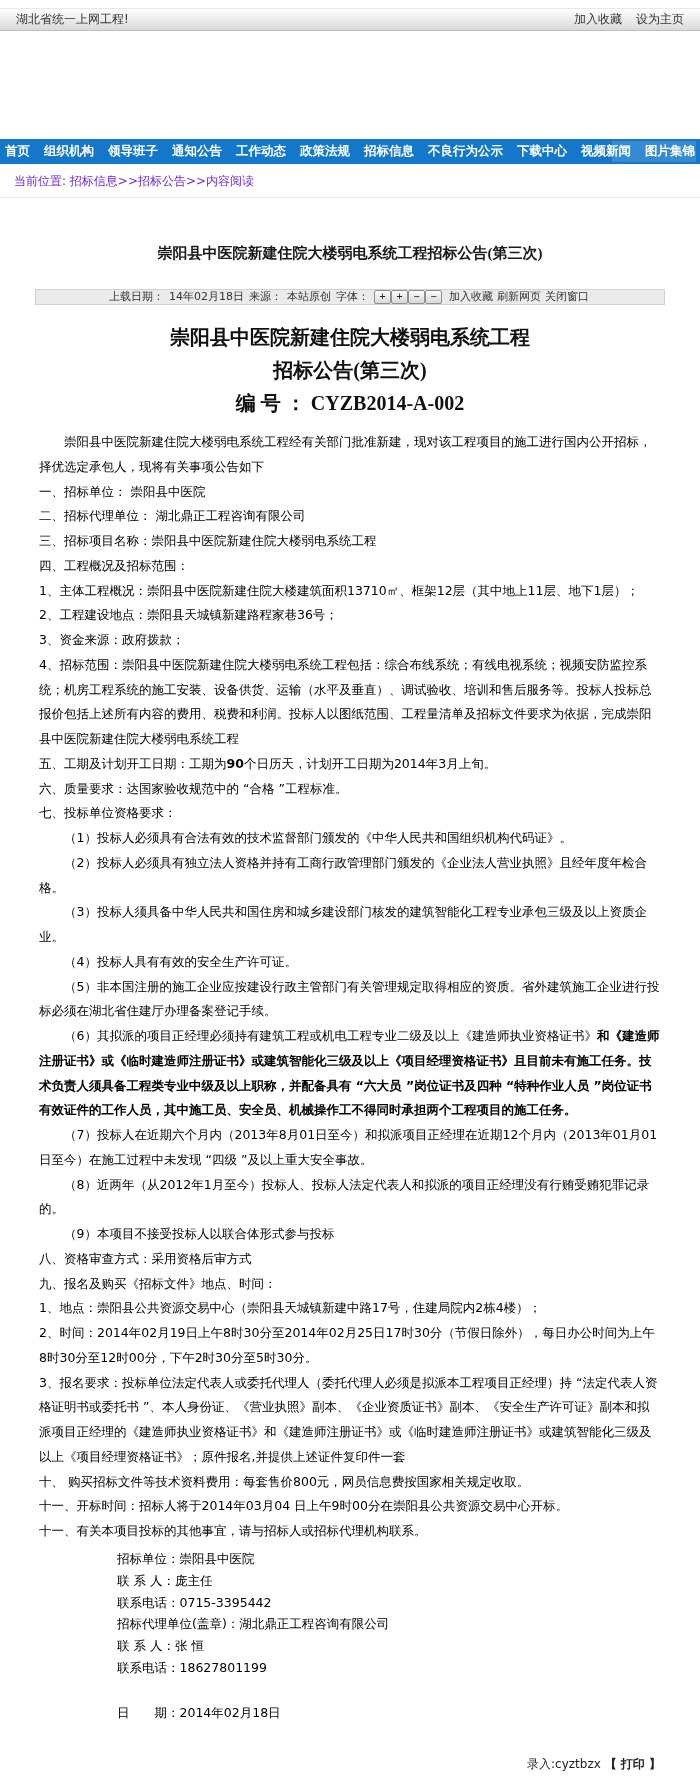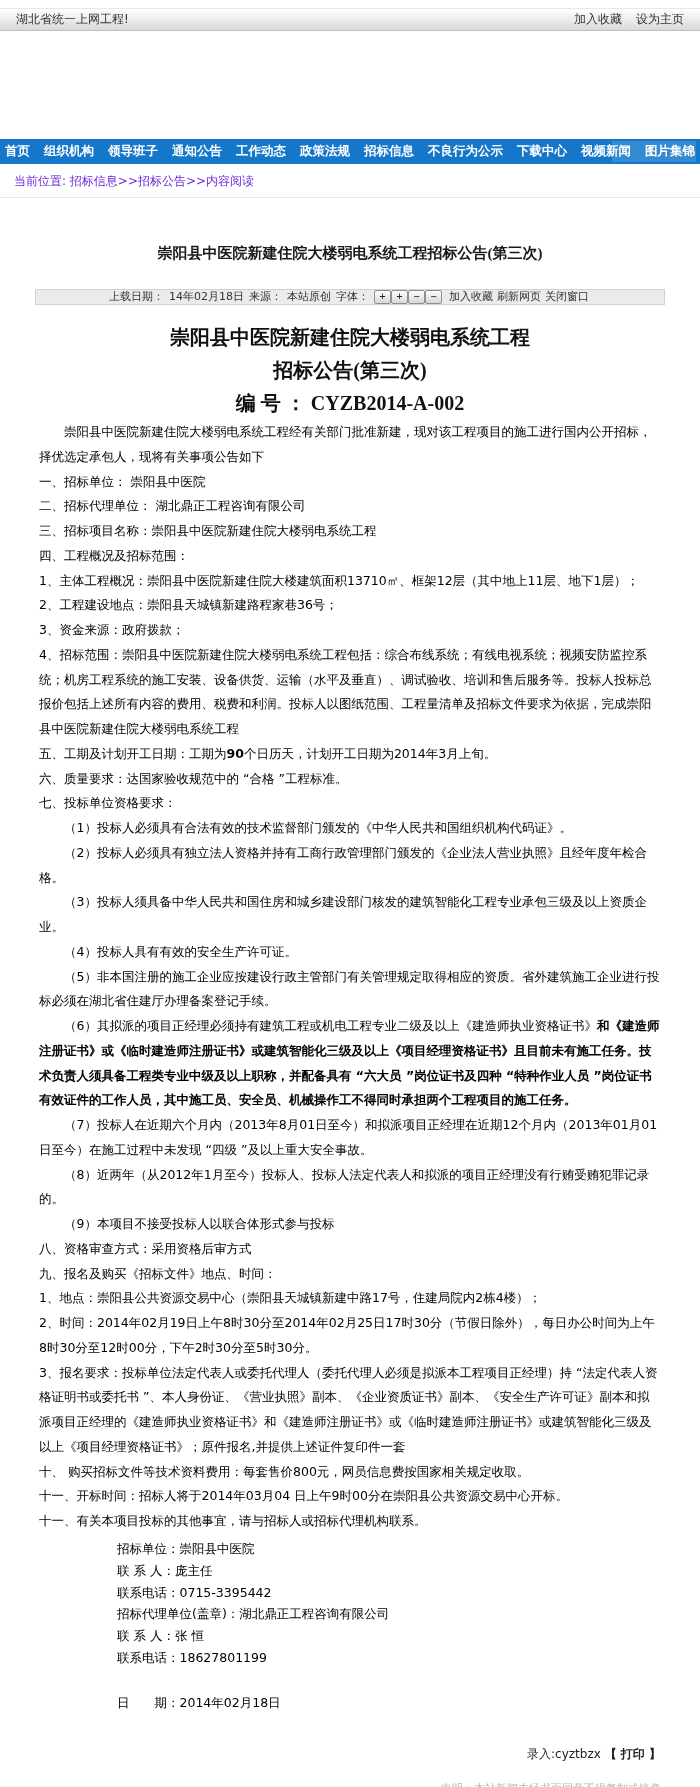--- a/index.html
+++ b/index.html
@@ -57,21 +57,21 @@
     font-size: 10px; line-height: 12px; text-align: center; color: #222;
     cursor: pointer; font-family: "DejaVu Sans Mono", monospace;
   }
   
   .article { width: 622px; margin: 0 auto; }
   .article-heading {
     margin-top: 16px; text-align: center; font-weight: bold;
     font-family: "Liberation Serif", "DejaVu Serif", serif;
     font-size: 20px; line-height: 1.65; color: #111;
   }
-  .article-body { font-size: 12.5px; line-height: 1.98; color: #000; }
+  .article-body { margin-top: 10px; font-size: 12.5px; line-height: 1.98; color: #000; }
   .article-body p.para { margin: 0; }
   .article-body p.indent { text-indent: 2em; }
   .article-body span.b { font-weight: bold; }
   .contact-block { margin: 4px 0 0 78px; font-size: 12.5px; line-height: 1.75; }
   .date-line { margin: 26px 0 0 78px; font-size: 12.5px; }
   .entry-line { margin-top: 34px; text-align: right; font-size: 12px; color: #222; }
   .entry-line .print { font-weight: bold; cursor: pointer; }
   .disclaimer { margin-top: 18px; text-align: right; font-size: 11px; color: #b5b5b5; }
 </style>
 </head>

